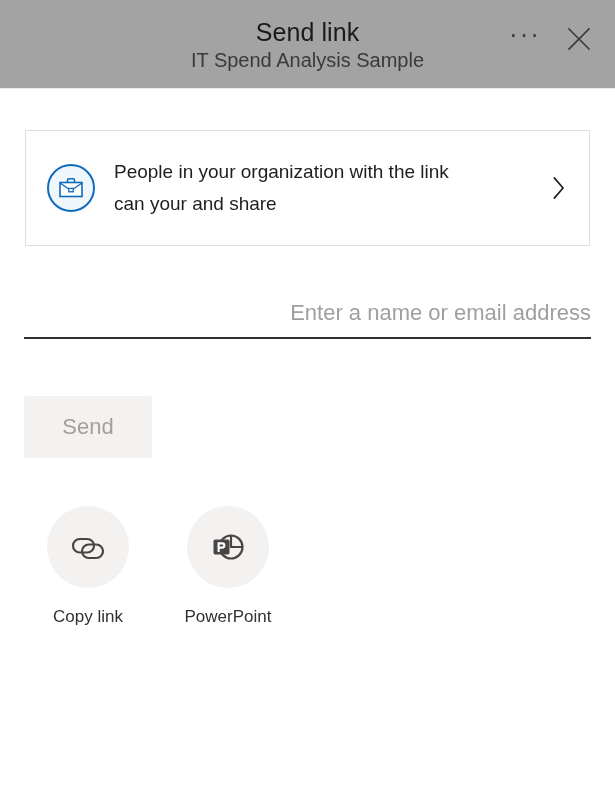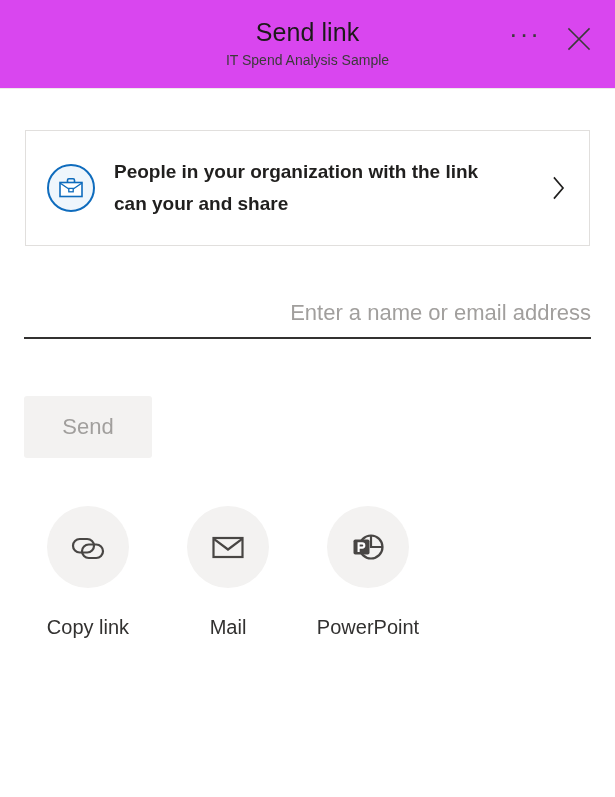--- a/index.html
+++ b/index.html
@@ -18,37 +18,37 @@
     height: 797px;
     background: #ffffff;
     display: flex;
     flex-direction: column;
   }
 
   
   .header {
     position: relative;
     height: 89px;
-    background: #d946ef;
+    background: #a3a3a3;
     border-bottom: 1px solid #edebe9;
     display: flex;
     flex-direction: column;
     align-items: center;
     justify-content: center;
     flex: 0 0 auto;
   }
   .header-title {
     font-size: 25px;
     font-weight: 400;
     color: #1b1a19;
     line-height: 30px;
     letter-spacing: 0.1px;
   }
   .header-subtitle {
-    font-size: 14px;
+    font-size: 20px;
     font-weight: 400;
     color: #3b3a39;
     line-height: 24px;
     margin-top: 1px;
   }
   .header-actions {
     position: absolute;
     right: 14px;
     top: 18px;
     display: flex;
@@ -95,21 +95,21 @@
     display: flex;
     align-items: center;
     justify-content: center;
   }
   .perm-text {
     flex: 1 1 auto;
     margin-left: 19px;
     font-size: 19px;
     line-height: 32px;
     color: #201f1e;
-    font-weight: 700;
+    font-weight: 400;
   }
   .perm-text span { display: block; }
   .perm-chevron {
     flex: 0 0 auto;
     width: 24px;
     display: flex;
     align-items: center;
     justify-content: center;
     color: #201f1e;
     margin-left: 8px;
@@ -191,22 +191,22 @@
     width: 82px;
     height: 82px;
     border-radius: 50%;
     background: #f3f2f1;
     display: flex;
     align-items: center;
     justify-content: center;
     color: #484644;
   }
   .share-label {
-    margin-top: 28px;
-    font-size: 20px;
+    margin-top: 18px;
+    font-size: 17px;
     color: #323130;
     line-height: 22px;
     text-align: center;
   }
 </style>
 </head>
 <body>
 
 <div class="dialog">
 
@@ -262,29 +262,20 @@
     <button class="share-target">
       <span class="share-circle">
         <svg width="44" height="44" viewBox="0 0 44 44" fill="none" xmlns="http://www.w3.org/2000/svg">
           <rect x="7" y="14" width="21" height="13.5" rx="6.75" stroke="#484644" stroke-width="2.2" fill="none"></rect>
           <rect x="16" y="19.5" width="21" height="13.5" rx="6.75" stroke="#484644" stroke-width="2.2" fill="none"></rect>
         </svg>
       </span>
       <span class="share-label">Copy link</span>
     </button>
 
-    <button class="share-target">
-      <span class="share-circle">
-        <svg width="44" height="44" viewBox="0 0 44 44" fill="none" xmlns="http://www.w3.org/2000/svg">
-          <rect x="7.5" y="13" width="29" height="19" stroke="#484644" stroke-width="2.2" fill="none"></rect>
-          <path d="M7.5 13.6 L22 24.5 L36.5 13.6" stroke="#484644" stroke-width="2.2" fill="none"></path>
-        </svg>
-      </span>
-      <span class="share-label">Mail</span>
-    </button>
 
 
     <button class="share-target">
       <span class="share-circle">
         <svg width="44" height="44" viewBox="0 0 44 44" fill="none" xmlns="http://www.w3.org/2000/svg">
           <circle cx="25" cy="22" r="11.5" fill="none" stroke="#484644" stroke-width="2.2"></circle>
           <path d="M25 10.5 V22 H36.5" stroke="#484644" stroke-width="2.2" fill="none"></path>
           <rect x="7.5" y="14.5" width="16" height="15" rx="1.8" fill="#484644"></rect>
           <path d="M12.6 18.4 v7.6 M12.6 18.4 h3.6 a2.1 2.1 0 0 1 0 4.2 h-3.6" stroke="#ffffff" stroke-width="2.1" fill="none" stroke-linecap="square"></path>
         </svg>

